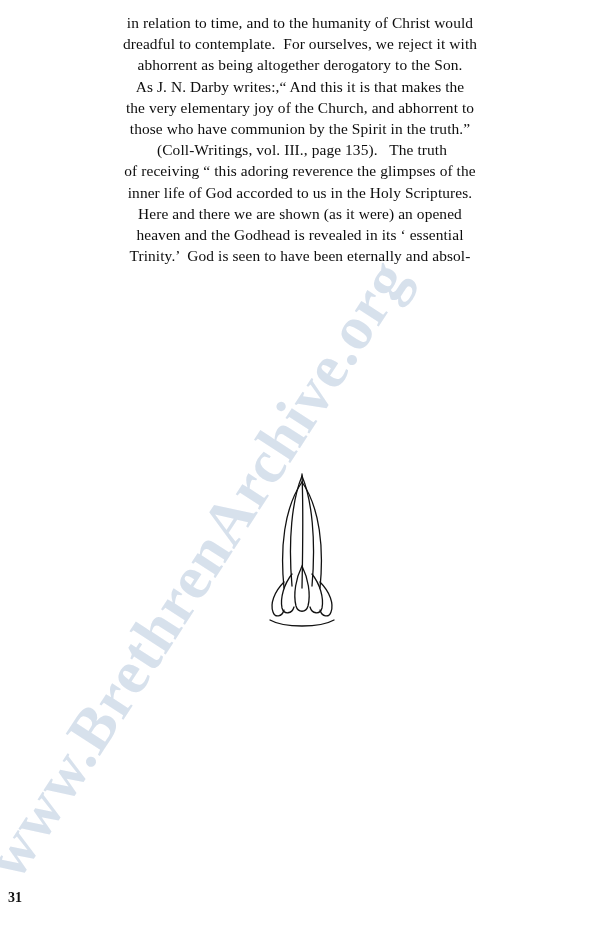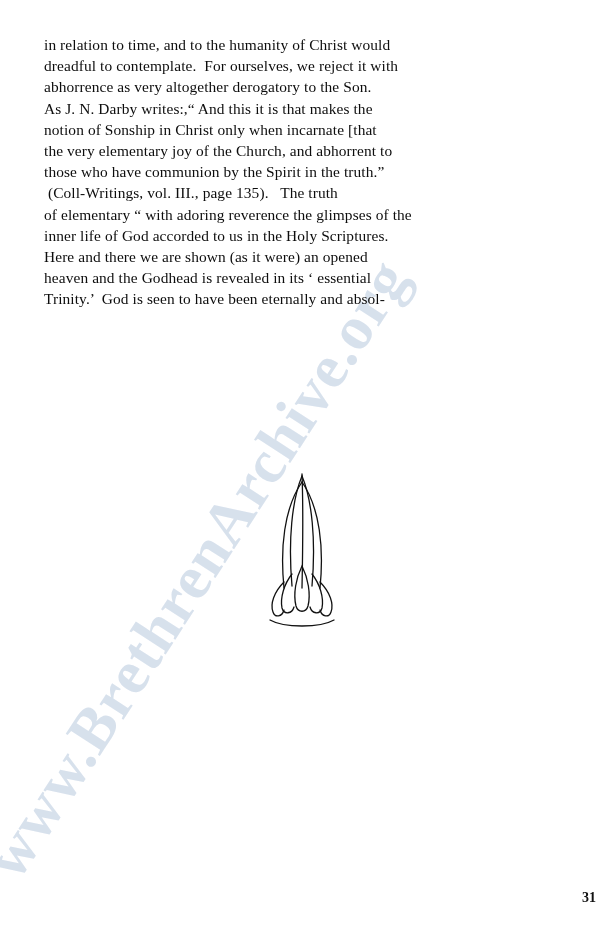--- a/index.html
+++ b/index.html
@@ -44,23 +44,24 @@
     letter-spacing: 1px;
     color: #c9d6e6;
     opacity: 0.72;
     white-space: nowrap;
   }
 
   
   .text-block {
     position: absolute;
     left: 44px;
-    top: 34px;
+    top: 12px;
     width: 512px;
     z-index: 10;
+    text-align: center;
   }
   .line {
     font-size: 15.4px;
     line-height: 21.2px;
     color: #0d0d0d;
     white-space: pre;
     letter-spacing: 0.1px;
     text-rendering: optimizeLegibility;
   }
 
@@ -70,50 +71,49 @@
     left: 262px;
     top: 470px;
     width: 80px;
     height: 170px;
     z-index: 8;
   }
 
   
   .page-number {
     position: absolute;
-    left: 16px;
+    left: 8px;
     top: 890px;
     width: 580px;
-    text-align: right;
+    text-align: left;
     font-size: 14px;
     font-weight: bold;
     color: #111;
     font-family: "Liberation Serif", serif;
     z-index: 10;
   }
 </style>
 </head>
 <body>
 
 <div class="page">
 
   <div class="watermark">
     <div class="watermark-text">www.BrethrenArchive.org</div>
   </div>
 
   <div class="text-block">
     <div class="line">in relation to time, and to the humanity of Christ would</div>
     <div class="line">dreadful to contemplate.  For ourselves, we reject it with</div>
-    <div class="line">abhorrence as very altogether derogatory to the Son.</div>
+    <div class="line">abhorrent as being altogether derogatory to the Son.</div>
     <div class="line">As J. N. Darby writes:,“ And this it is that makes the</div>
-    <div class="line">notion of Sonship in Christ only when incarnate [that</div>
     <div class="line">the very elementary joy of the Church, and abhorrent to</div>
     <div class="line">those who have communion by the Spirit in the truth.”</div>
     <div class="line"> (Coll-Writings, vol. III., page 135).   The truth</div>
-    <div class="line">of elementary “ with adoring reverence the glimpses of the</div>
+    <div class="line">of receiving “ this adoring reverence the glimpses of the</div>
     <div class="line">inner life of God accorded to us in the Holy Scriptures.</div>
     <div class="line">Here and there we are shown (as it were) an opened</div>
     <div class="line">heaven and the Godhead is revealed in its ‘ essential</div>
     <div class="line">Trinity.’  God is seen to have been eternally and absol-</div>
   </div>
 
   <div class="ornament">
     <svg viewBox="0 0 80 170" width="80" height="170" xmlns="http://www.w3.org/2000/svg">
       <g fill="none" stroke="#111111" stroke-width="1.3" stroke-linecap="round">
 

